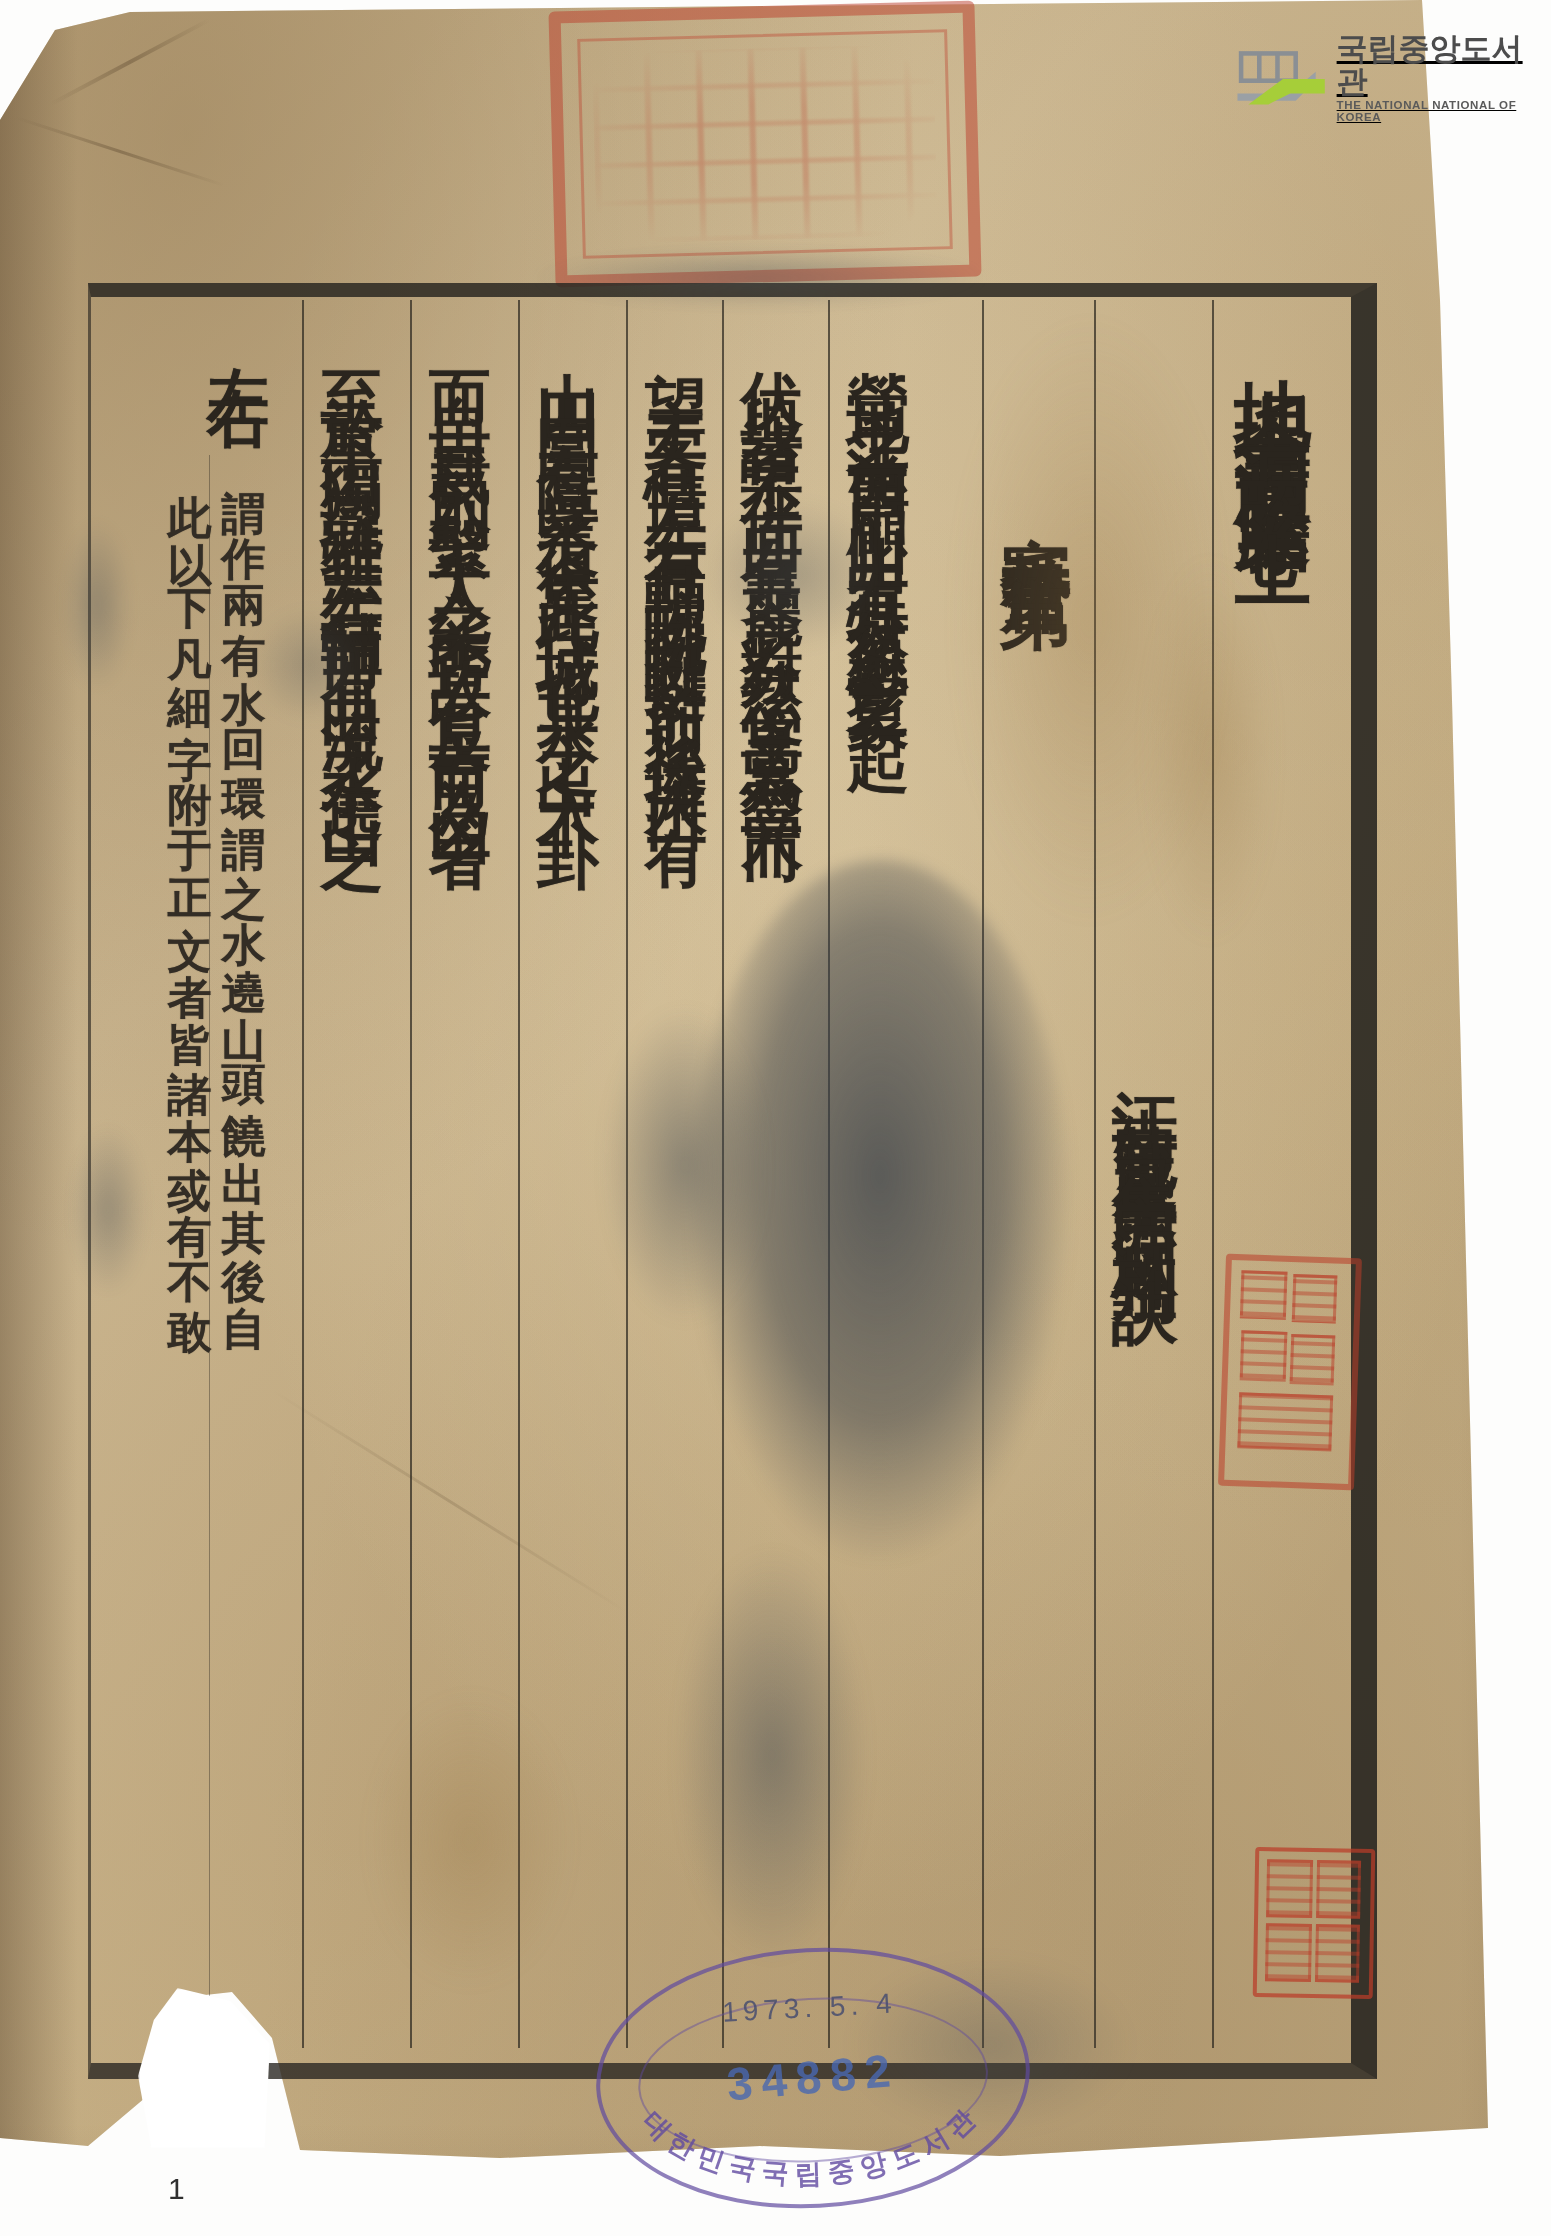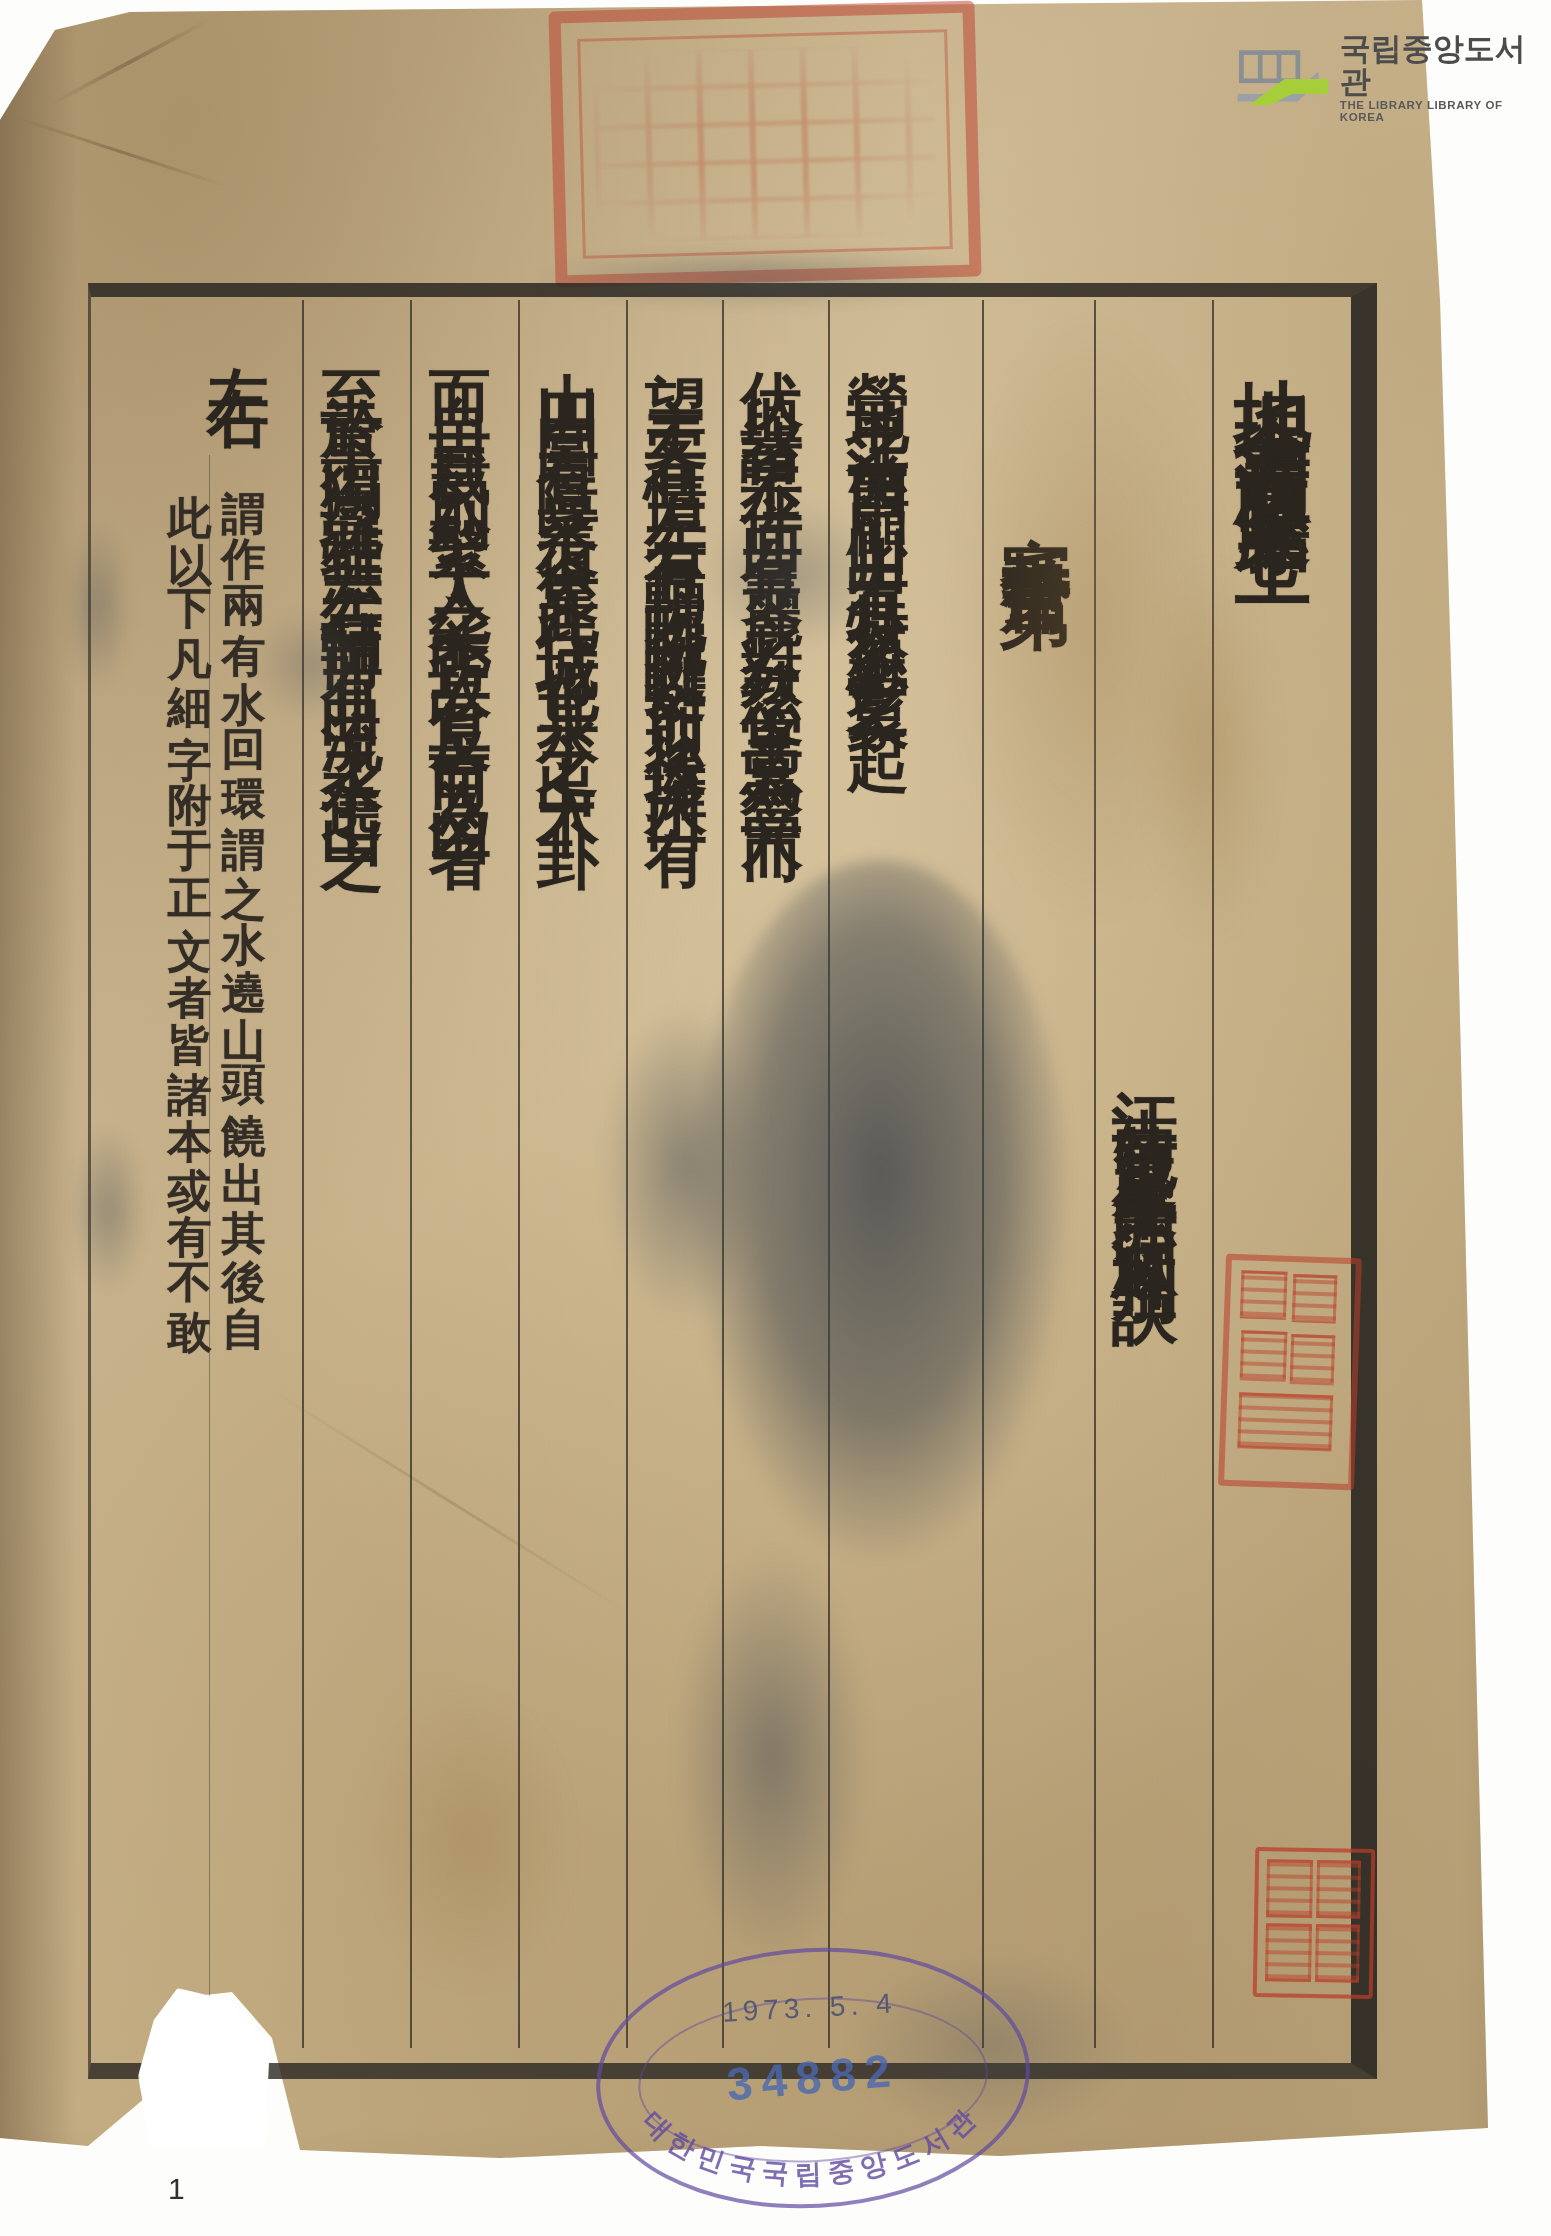--- a/index.html
+++ b/index.html
@@ -75,21 +75,21 @@
                 font-family:"Liberation Sans",sans-serif;font-size:28px;letter-spacing:5px;
                 color:rgba(72,78,112,.85);}
   .pstamp .num{position:absolute;left:0;right:0;top:102px;text-align:center;
                font-family:"Liberation Sans",sans-serif;font-weight:bold;font-size:46px;
                letter-spacing:9px;color:rgba(72,104,176,.8);transform:rotate(-2deg);}
   .pstamp svg{position:absolute;inset:0;overflow:visible;}
   .pstamp .ring{fill:rgba(96,74,160,.8);font-family:"Liberation Sans",sans-serif;
                 font-size:27px;font-weight:bold;letter-spacing:7px;}
   
   .logo{position:absolute;left:1232px;top:40px;width:312px;height:76px;display:flex;align-items:center;}
-  .logo .txt{margin-left:10px;}
+  .logo .txt{margin-left:10px;text-decoration:underline;}
   .logo .ko{font-family:"Liberation Sans",sans-serif;font-weight:bold;font-size:31px;color:#4c4c4c;line-height:1.05;}
   .logo .en{font-family:"Liberation Sans",sans-serif;font-weight:bold;font-size:11.5px;color:#5a5a5a;letter-spacing:.6px;}
   
   .pageno{position:absolute;left:168px;top:2172px;font-family:"Liberation Sans",sans-serif;
           font-size:30px;color:#2f2f2f;}
   .tearwhite{position:absolute;background:#fff;filter:blur(1px);}
 </style>
 </head>
 <body>
 
@@ -108,21 +108,21 @@
   <div class="logo">
     <svg width="104" height="66" viewBox="0 0 104 66">
       <rect x="10" y="6" width="60" height="30" fill="none" stroke="#8a8f94" stroke-width="5"></rect>
       <line x1="30" y1="6" x2="30" y2="36" stroke="#8a8f94" stroke-width="5"></line>
       <line x1="50" y1="6" x2="50" y2="36" stroke="#8a8f94" stroke-width="5"></line>
       <polygon points="6,50 64,50 92,26 92,36 70,58 6,58" fill="#9aa0a5"></polygon>
       <polygon points="18,62 56,34 102,34 102,50 64,50 40,62" fill="#a6ce39"></polygon>
     </svg>
     <div class="txt">
       <div class="ko">국립중앙도서관</div>
-      <div class="en">THE LIBRARY LIBRARY OF KOREA</div>
+      <div class="en">THE NATIONAL NATIONAL OF KOREA</div>
     </div>
   </div>
 
   <div class="frame"></div>
   <div class="vl" style="left:1212px;"></div>
   <div class="vl" style="left:1094px;"></div>
   <div class="vl" style="left:982px;"></div>
   <div class="vl" style="left:828px;"></div>
   <div class="vl" style="left:722px;"></div>
   <div class="vl" style="left:626px;"></div>

